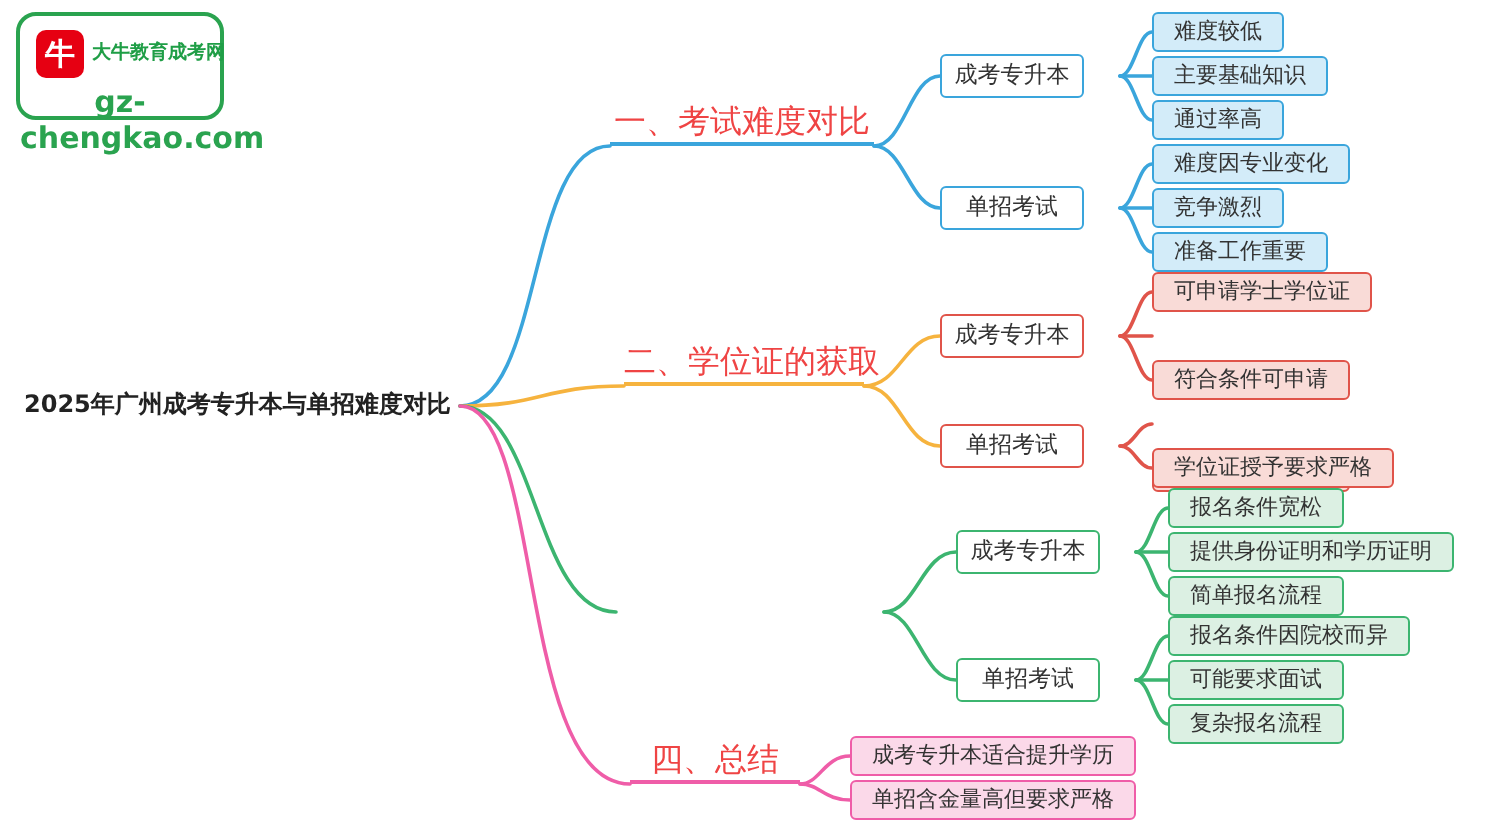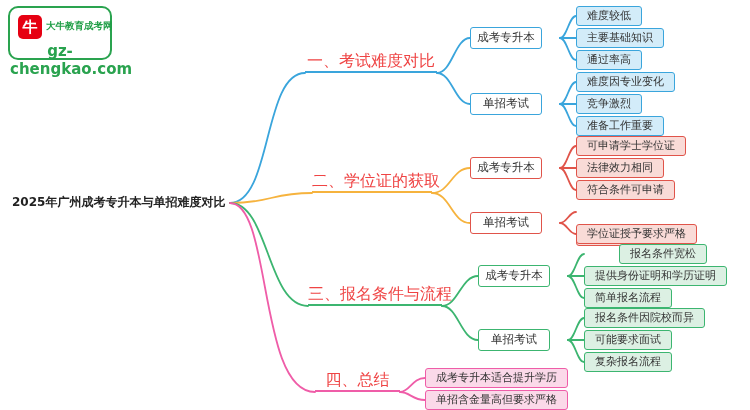--- a/index.html
+++ b/index.html
@@ -103,29 +103,27 @@
   <div class="leaf lf-b1" style="left:576px;top:28px;">主要基础知识</div>
   <div class="leaf lf-b1" style="left:576px;top:50px;">通过率高</div>
   <div class="leaf lf-b1" style="left:576px;top:72px;">难度因专业变化</div>
   <div class="leaf lf-b1" style="left:576px;top:94px;">竞争激烈</div>
   <div class="leaf lf-b1" style="left:576px;top:116px;">准备工作重要</div>
 
   <div class="branch ul-b2" style="left:312px;top:172px;width:120px;">二、学位证的获取</div>
   <div class="child bd-b2" style="left:470px;top:157px;">成考专升本</div>
   <div class="child bd-b2" style="left:470px;top:212px;">单招考试</div>
   <div class="leaf lf-b2" style="left:576px;top:136px;">可申请学士学位证</div>
-  <div class="leaf lf-b2" style="left:576px;top:158px;">法律效力相同</div>
   <div class="leaf lf-b2" style="left:576px;top:180px;">符合条件可申请</div>
   <div class="leaf lf-b2" style="left:576px;top:202px;margin-top:24px;">可获得本科学历</div>
   <div class="leaf lf-b2" style="left:576px;top:224px;">学位证授予要求严格</div>
 
-  <div class="branch ul-b3" style="left:308px;top:285px;width:134px;">三、报名条件与流程</div>
   <div class="child bd-b3" style="left:478px;top:265px;">成考专升本</div>
   <div class="child bd-b3" style="left:478px;top:329px;">单招考试</div>
-  <div class="leaf lf-b3" style="left:584px;top:244px;margin-left:35px;">报名条件宽松</div>
+  <div class="leaf lf-b3" style="left:584px;top:244px;">报名条件宽松</div>
   <div class="leaf lf-b3" style="left:584px;top:288px;">简单报名流程</div>
   <div class="leaf lf-b3" style="left:584px;top:266px;">提供身份证明和学历证明</div>
   <div class="leaf lf-b3" style="left:584px;top:308px;">报名条件因院校而异</div>
   <div class="leaf lf-b3" style="left:584px;top:330px;">可能要求面试</div>
   <div class="leaf lf-b3" style="left:584px;top:352px;">复杂报名流程</div>
 
   <div class="branch ul-b4" style="left:315px;top:371px;width:85px;">四、总结</div>
   <div class="leaf lf-b4" style="left:425px;top:368px;">成考专升本适合提升学历</div>
   <div class="leaf lf-b4" style="left:425px;top:390px;">单招含金量高但要求严格</div>
 

